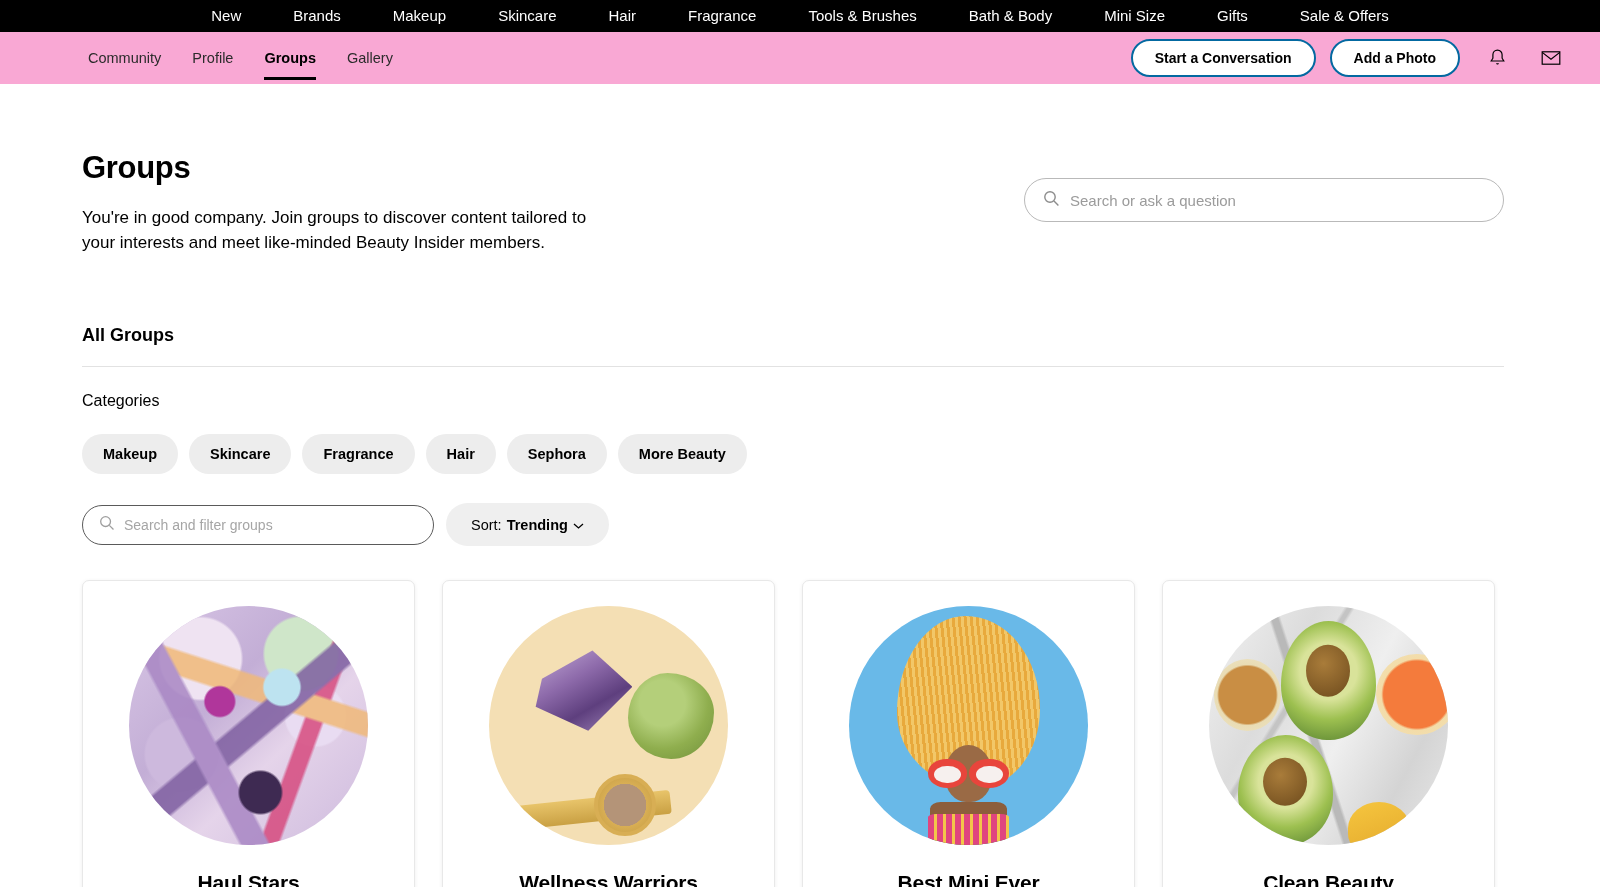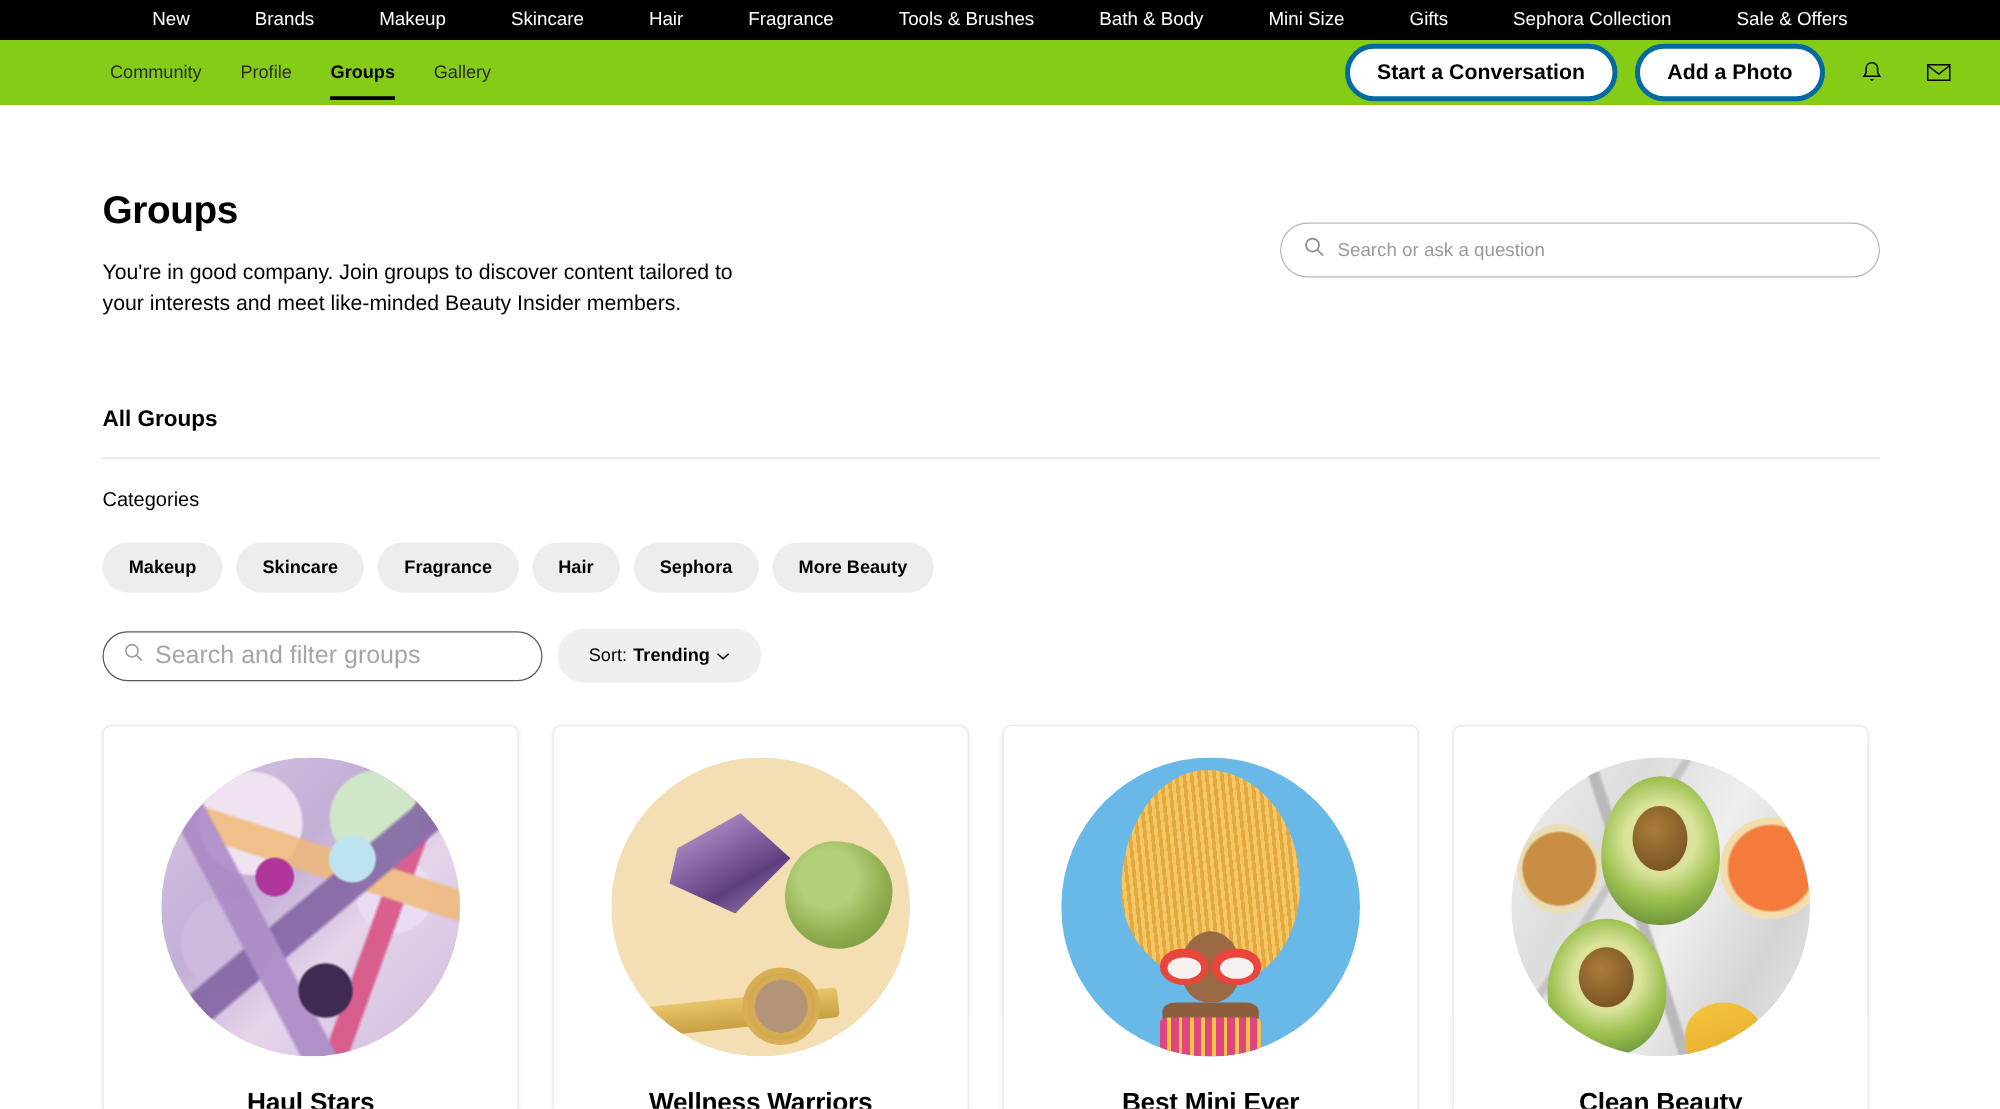--- a/index.html
+++ b/index.html
@@ -29,21 +29,21 @@
     font-weight: 400;
     white-space: nowrap;
     padding: 0 26px;
     line-height: 32px;
     cursor: pointer;
   }
 
   
   .subnav {
     height: 52px;
-    background: #84cc16;
+    background: #f9a8d4;
     display: flex;
     align-items: center;
     padding: 0 32px 0 88px;
     position: relative;
   }
   .subnav-tabs {
     display: flex;
     align-items: center;
     gap: 31px;
     height: 52px;
@@ -69,25 +69,25 @@
     height: 3px;
     background: #000;
   }
   .subnav-right {
     margin-left: auto;
     display: flex;
     align-items: center;
     gap: 14px;
   }
   .pill-btn {
-    border: 4px solid #0369a1;
+    border: 2px solid #0369a1;
     border-radius: 999px;
     background: #fff;
     font-family: "Liberation Sans", sans-serif;
-    font-size: 17px;
+    font-size: 14px;
     font-weight: bold;
     color: #000;
     padding: 9px 22px;
     cursor: pointer;
     white-space: nowrap;
   }
   .icon-btn {
     width: 34px; height: 34px;
     display: flex; align-items: center; justify-content: center;
     cursor: pointer;
@@ -190,21 +190,21 @@
     border-radius: 999px;
     display: flex;
     align-items: center;
     padding: 0 16px;
     background: #fff;
     cursor: text;
   }
   .search-small input {
     border: none; outline: none;
     font-family: "Liberation Sans", sans-serif;
-    font-size: 20px;
+    font-size: 14px;
     background: transparent;
     color: #be185d;
     flex: 1;
     margin-left: 9px;
   }
   .search-small input::placeholder { color: #a5a5a5; }
   .sort-pill {
     height: 43px;
     background: #efefef;
     border: none;
@@ -416,21 +416,20 @@
   <div class="topnav-item">New</div>
   <div class="topnav-item">Brands</div>
   <div class="topnav-item">Makeup</div>
   <div class="topnav-item">Skincare</div>
   <div class="topnav-item">Hair</div>
   <div class="topnav-item">Fragrance</div>
   <div class="topnav-item">Tools &amp; Brushes</div>
   <div class="topnav-item">Bath &amp; Body</div>
   <div class="topnav-item">Mini Size</div>
   <div class="topnav-item">Gifts</div>
-  <div class="topnav-item">Sephora Collection</div>
   <div class="topnav-item">Sale &amp; Offers</div>
 </div>
 
 <div class="subnav">
   <div class="subnav-tabs">
     <div class="subnav-tab">Community</div>
     <div class="subnav-tab">Profile</div>
     <div class="subnav-tab active">Groups</div>
     <div class="subnav-tab">Gallery</div>
   </div>

